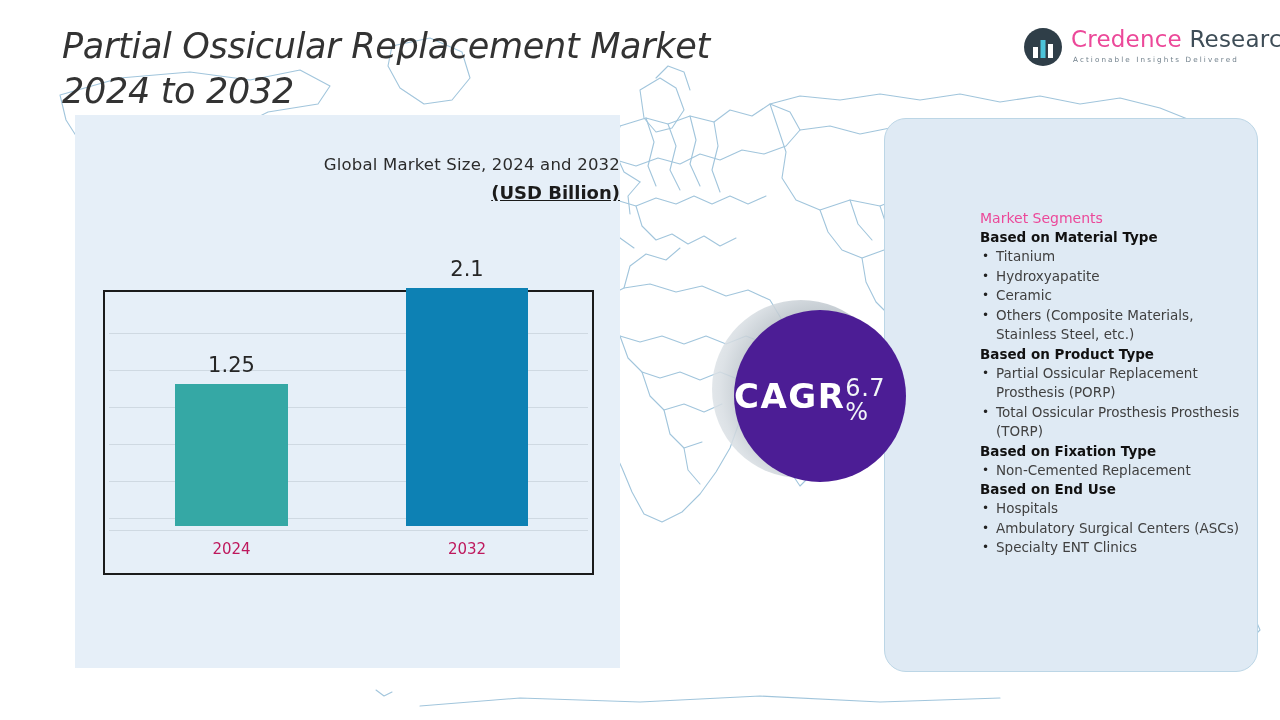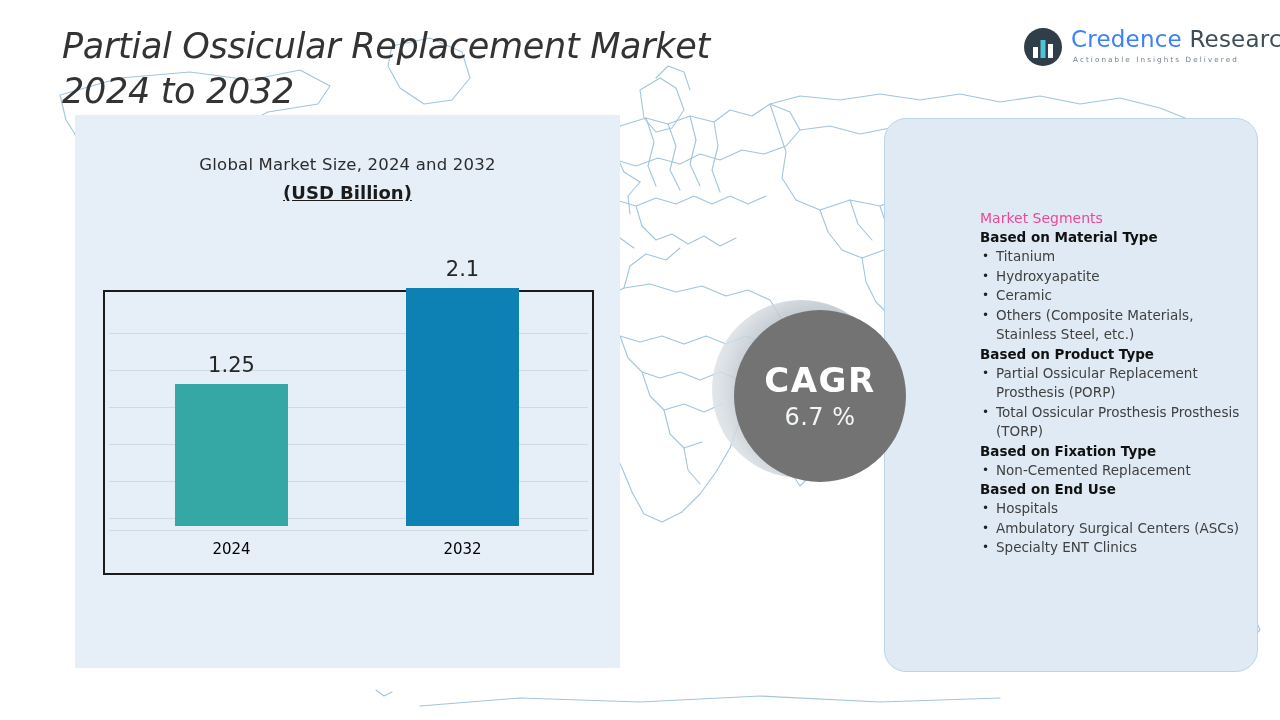--- a/index.html
+++ b/index.html
@@ -12,21 +12,21 @@
 
   
   .worldmap{position:absolute;left:0;top:0;width:1280px;height:720px;z-index:0;}
   .worldmap svg{width:100%;height:100%;display:block;}
 
   
   .left-panel{
     position:absolute;left:75px;top:115px;width:545px;height:553px;
     background:#e6eff8;z-index:1;
   }
-  .chart-head{position:absolute;left:75px;top:155px;width:545px;text-align:center;z-index:3;}
+  .chart-head{position:absolute;left:75px;top:155px;width:545px;text-align:right;z-index:3;}
   .chart-head .line1{
     font-size:16.5px;color:#2b2b2b;letter-spacing:.2px;
     font-family:"DejaVu Sans", sans-serif;
   }
   .chart-head .line2{
     font-size:18px;font-weight:bold;color:#1b1b1b;margin-top:8px;
     font-family:"DejaVu Sans", sans-serif;
     text-decoration:underline;
   }
 
@@ -41,35 +41,35 @@
   .plot{position:absolute;left:0;top:0;right:0;bottom:0;}
   .bar{position:absolute;bottom:47px;}
   .bar .rect{position:absolute;left:0;bottom:0;width:100%;}
   .bar .vallabel{
     position:absolute;left:50%;transform:translateX(-50%);
     font-size:21px;color:#262626;white-space:nowrap;
     font-family:"DejaVu Sans", sans-serif;
   }
   .bar .catlabel{
     position:absolute;left:50%;transform:translateX(-50%);
-    font-size:15px;color:#000000;white-space:nowrap;
+    font-size:15px;color:#be185d;white-space:nowrap;
     font-family:"DejaVu Sans", sans-serif;
     margin-top:24px;
   }
 
   
   .cagr-wrap{position:absolute;left:712px;top:300px;width:196px;height:196px;z-index:4;}
   .cagr-shadow{
     position:absolute;left:0;top:0;width:178px;height:178px;border-radius:50%;
     background:radial-gradient(circle at 62% 50%, #8e9aa3 0%, #a8b2ba 45%, #d7dde2 72%, #f2f5f7 100%);
     opacity:.85;
   }
   .cagr-circle{
     position:absolute;left:22px;top:10px;width:172px;height:172px;border-radius:50%;
-    background:#737373;display:flex;flex-direction:column;
+    background:#4c1d95;display:flex;flex-direction:row;
     align-items:center;justify-content:center;
   }
   .cagr-circle .t1{
     color:#ffffff;font-size:34px;font-weight:bold;letter-spacing:1.5px;
     font-family:"DejaVu Sans", sans-serif;line-height:1;
   }
   .cagr-circle .t2{
     color:#f2f6f8;font-size:24px;margin-top:8px;letter-spacing:.5px;
     font-family:"DejaVu Sans", sans-serif;line-height:1;
   }
@@ -103,21 +103,21 @@
     color:#333333;line-height:45px;letter-spacing:-0.3px;
   }
 
   
   .logo{position:absolute;left:1023px;top:24px;width:234px;height:48px;z-index:6;}
   .logo .mark{position:absolute;left:0;top:3px;width:40px;height:40px;}
   .logo .brand{
     position:absolute;left:48px;top:2px;font-size:23px;color:#3e4d57;
     font-family:"DejaVu Sans", sans-serif;letter-spacing:.2px;white-space:nowrap;
   }
-  .logo .brand .c1{color:#3b82f6;}
+  .logo .brand .c1{color:#ec4899;}
   .logo .tag{
     position:absolute;left:50px;top:31px;font-size:7.2px;color:#6f7f8a;
     letter-spacing:2.1px;font-family:"DejaVu Sans", sans-serif;white-space:nowrap;
   }
 </style>
 </head>
 <body>
 
 <div id="stage">
 
@@ -229,21 +229,21 @@
     </div>
 
     <div class="plot">
 
       <div class="bar" style="left:70px;width:113px;height:142px;">
         <div class="rect" style="height:142px;background:#35a8a5;"></div>
         <div class="vallabel" style="top:-31px;">1.25</div>
         <div class="catlabel" style="bottom:-32px;">2024</div>
       </div>
 
-      <div class="bar" style="left:301px;width:113px;height:238px;">
+      <div class="bar" style="left:301px;width:113px;height:238px;padding-left:9px;">
         <div class="rect" style="height:238px;background:#0d81b4;"></div>
         <div class="vallabel" style="top:-31px;">2.1</div>
         <div class="catlabel" style="bottom:-32px;">2032</div>
       </div>
     </div>
   </div>
 
   <div class="cagr-wrap">
     <div class="cagr-shadow"></div>
     <div class="cagr-circle">

